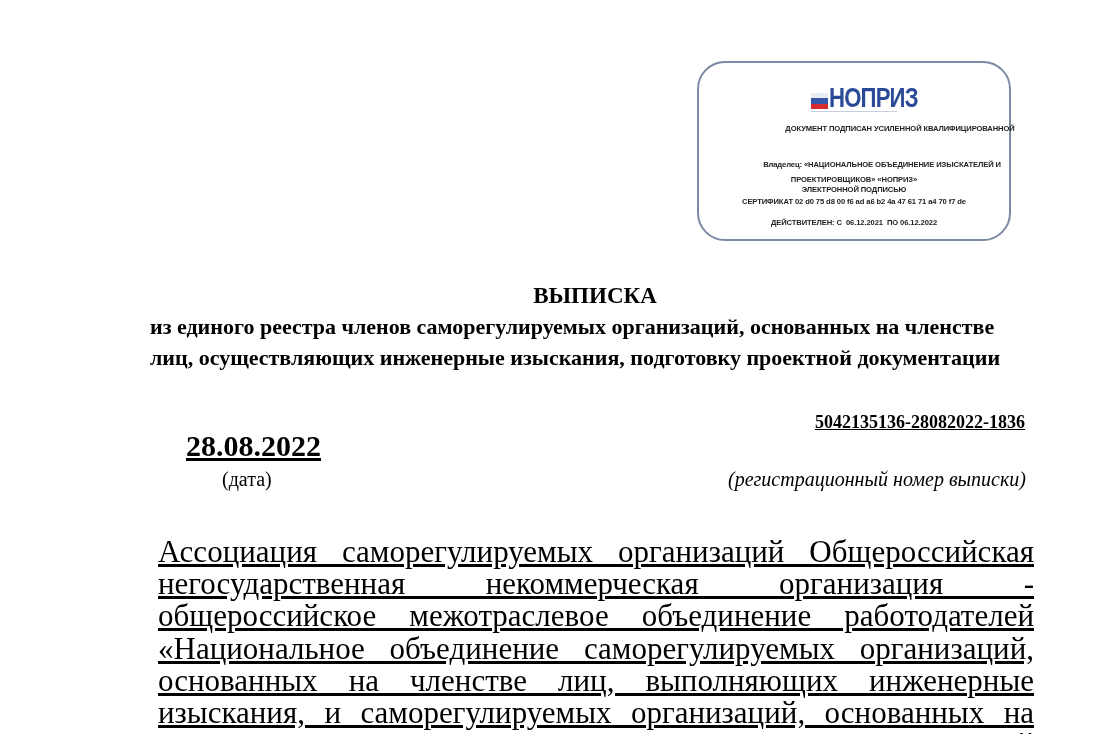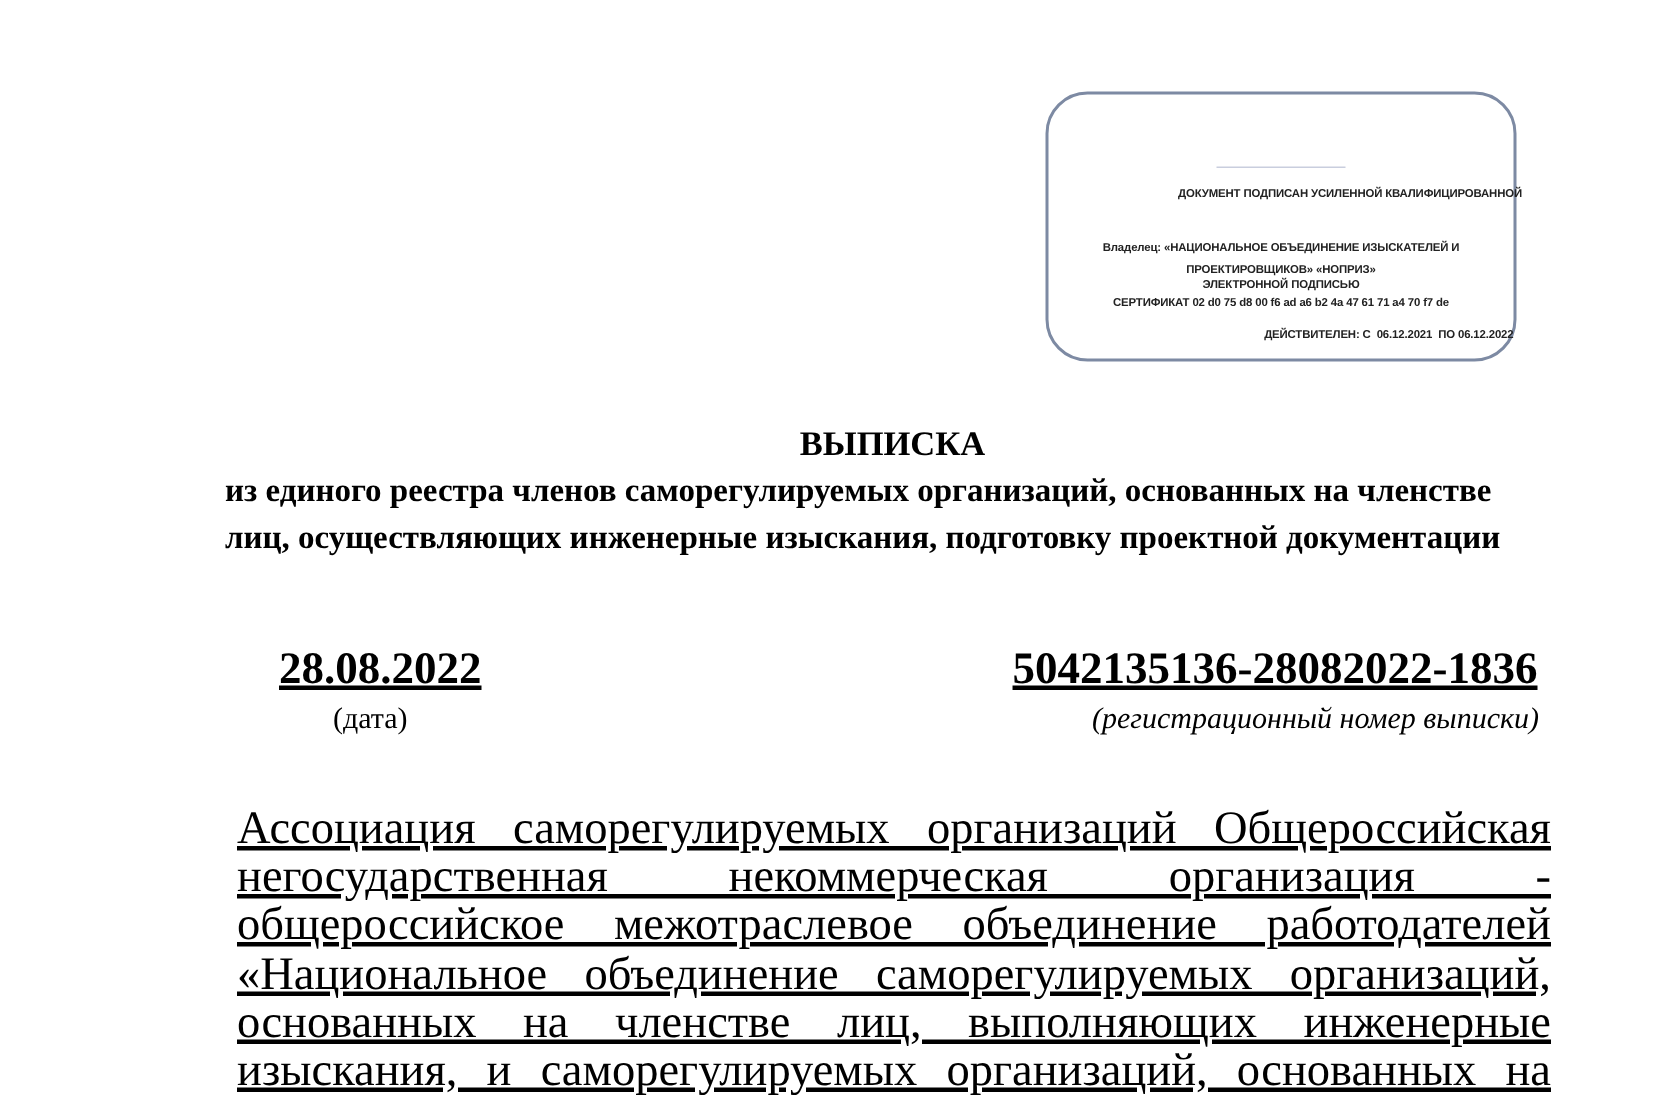--- a/index.html
+++ b/index.html
@@ -71,24 +71,24 @@
       left: 0;
       width: 100%;
       font-size: 7.6px;
       font-weight: bold;
       line-height: 10px;
       white-space: nowrap;
       letter-spacing: -0.1px;
     }
     .s1 { top: 61px; padding-left: 46px; }
     .s2 { top: 76px; margin-top: 46px; }
-    .s3 { top: 97px; }
+    .s3 { top: 97px; margin-left: 28px; }
     .s4 { top: 112px; }
     .s5 { top: 134px; }
-    .s6 { top: 155px; text-align: right; }
+    .s6 { top: 155px; }
 
     
     .title {
       position: absolute;
       left: 0;
       width: 1190px;
       text-align: center;
       font-weight: bold;
       font-size: 23px;
       line-height: 31px;
@@ -116,23 +116,23 @@
     .date-label {
       position: absolute;
       left: 222px;
       top: 466px;
       font-size: 20px;
       line-height: 26px;
     }
     .reg-value {
       position: absolute;
       right: 88px;
-      top: 432px;
+      top: 408px;
       font-weight: bold;
-      font-size: 30px;
+      font-size: 18px;
       text-decoration: underline;
       line-height: 28px;
     }
     .reg-label {
       position: absolute;
       right: 87px;
       top: 466px;
       font-size: 20px;
       line-height: 26px;
       font-style: italic;
@@ -145,20 +145,28 @@
       font-size: 31px;
       line-height: 32.2px;
       text-align: justify;
       text-decoration: underline;
     }
   </style>
 </head>
 <body>
 
 <div class="stamp">
+  <div class="logo">
+    <div class="flag">
+      <div class="w"></div>
+        <div class="b"></div>
+        <div class="r"></div>
+    </div>
+    <div class="logo-text">НОПРИЗ</div>
+  </div>
   <div class="logo-underline"></div>
   <div class="stamp-line s1">ДОКУМЕНТ ПОДПИСАН УСИЛЕННОЙ КВАЛИФИЦИРОВАННОЙ</div>
   <div class="stamp-line s2">ЭЛЕКТРОННОЙ ПОДПИСЬЮ</div>
   <div class="stamp-line s3">Владелец: «НАЦИОНАЛЬНОЕ ОБЪЕДИНЕНИЕ ИЗЫСКАТЕЛЕЙ И</div>
   <div class="stamp-line s4">ПРОЕКТИРОВЩИКОВ» «НОПРИЗ»</div>
   <div class="stamp-line s5">СЕРТИФИКАТ 02 d0 75 d8 00 f6 ad a6 b2 4a 47 61 71 a4 70 f7 de</div>
   <div class="stamp-line s6" style="white-space: pre;">ДЕЙСТВИТЕЛЕН: С  06.12.2021  ПО 06.12.2022</div>
 </div>
 
 <div class="title title-main">ВЫПИСКА</div>

